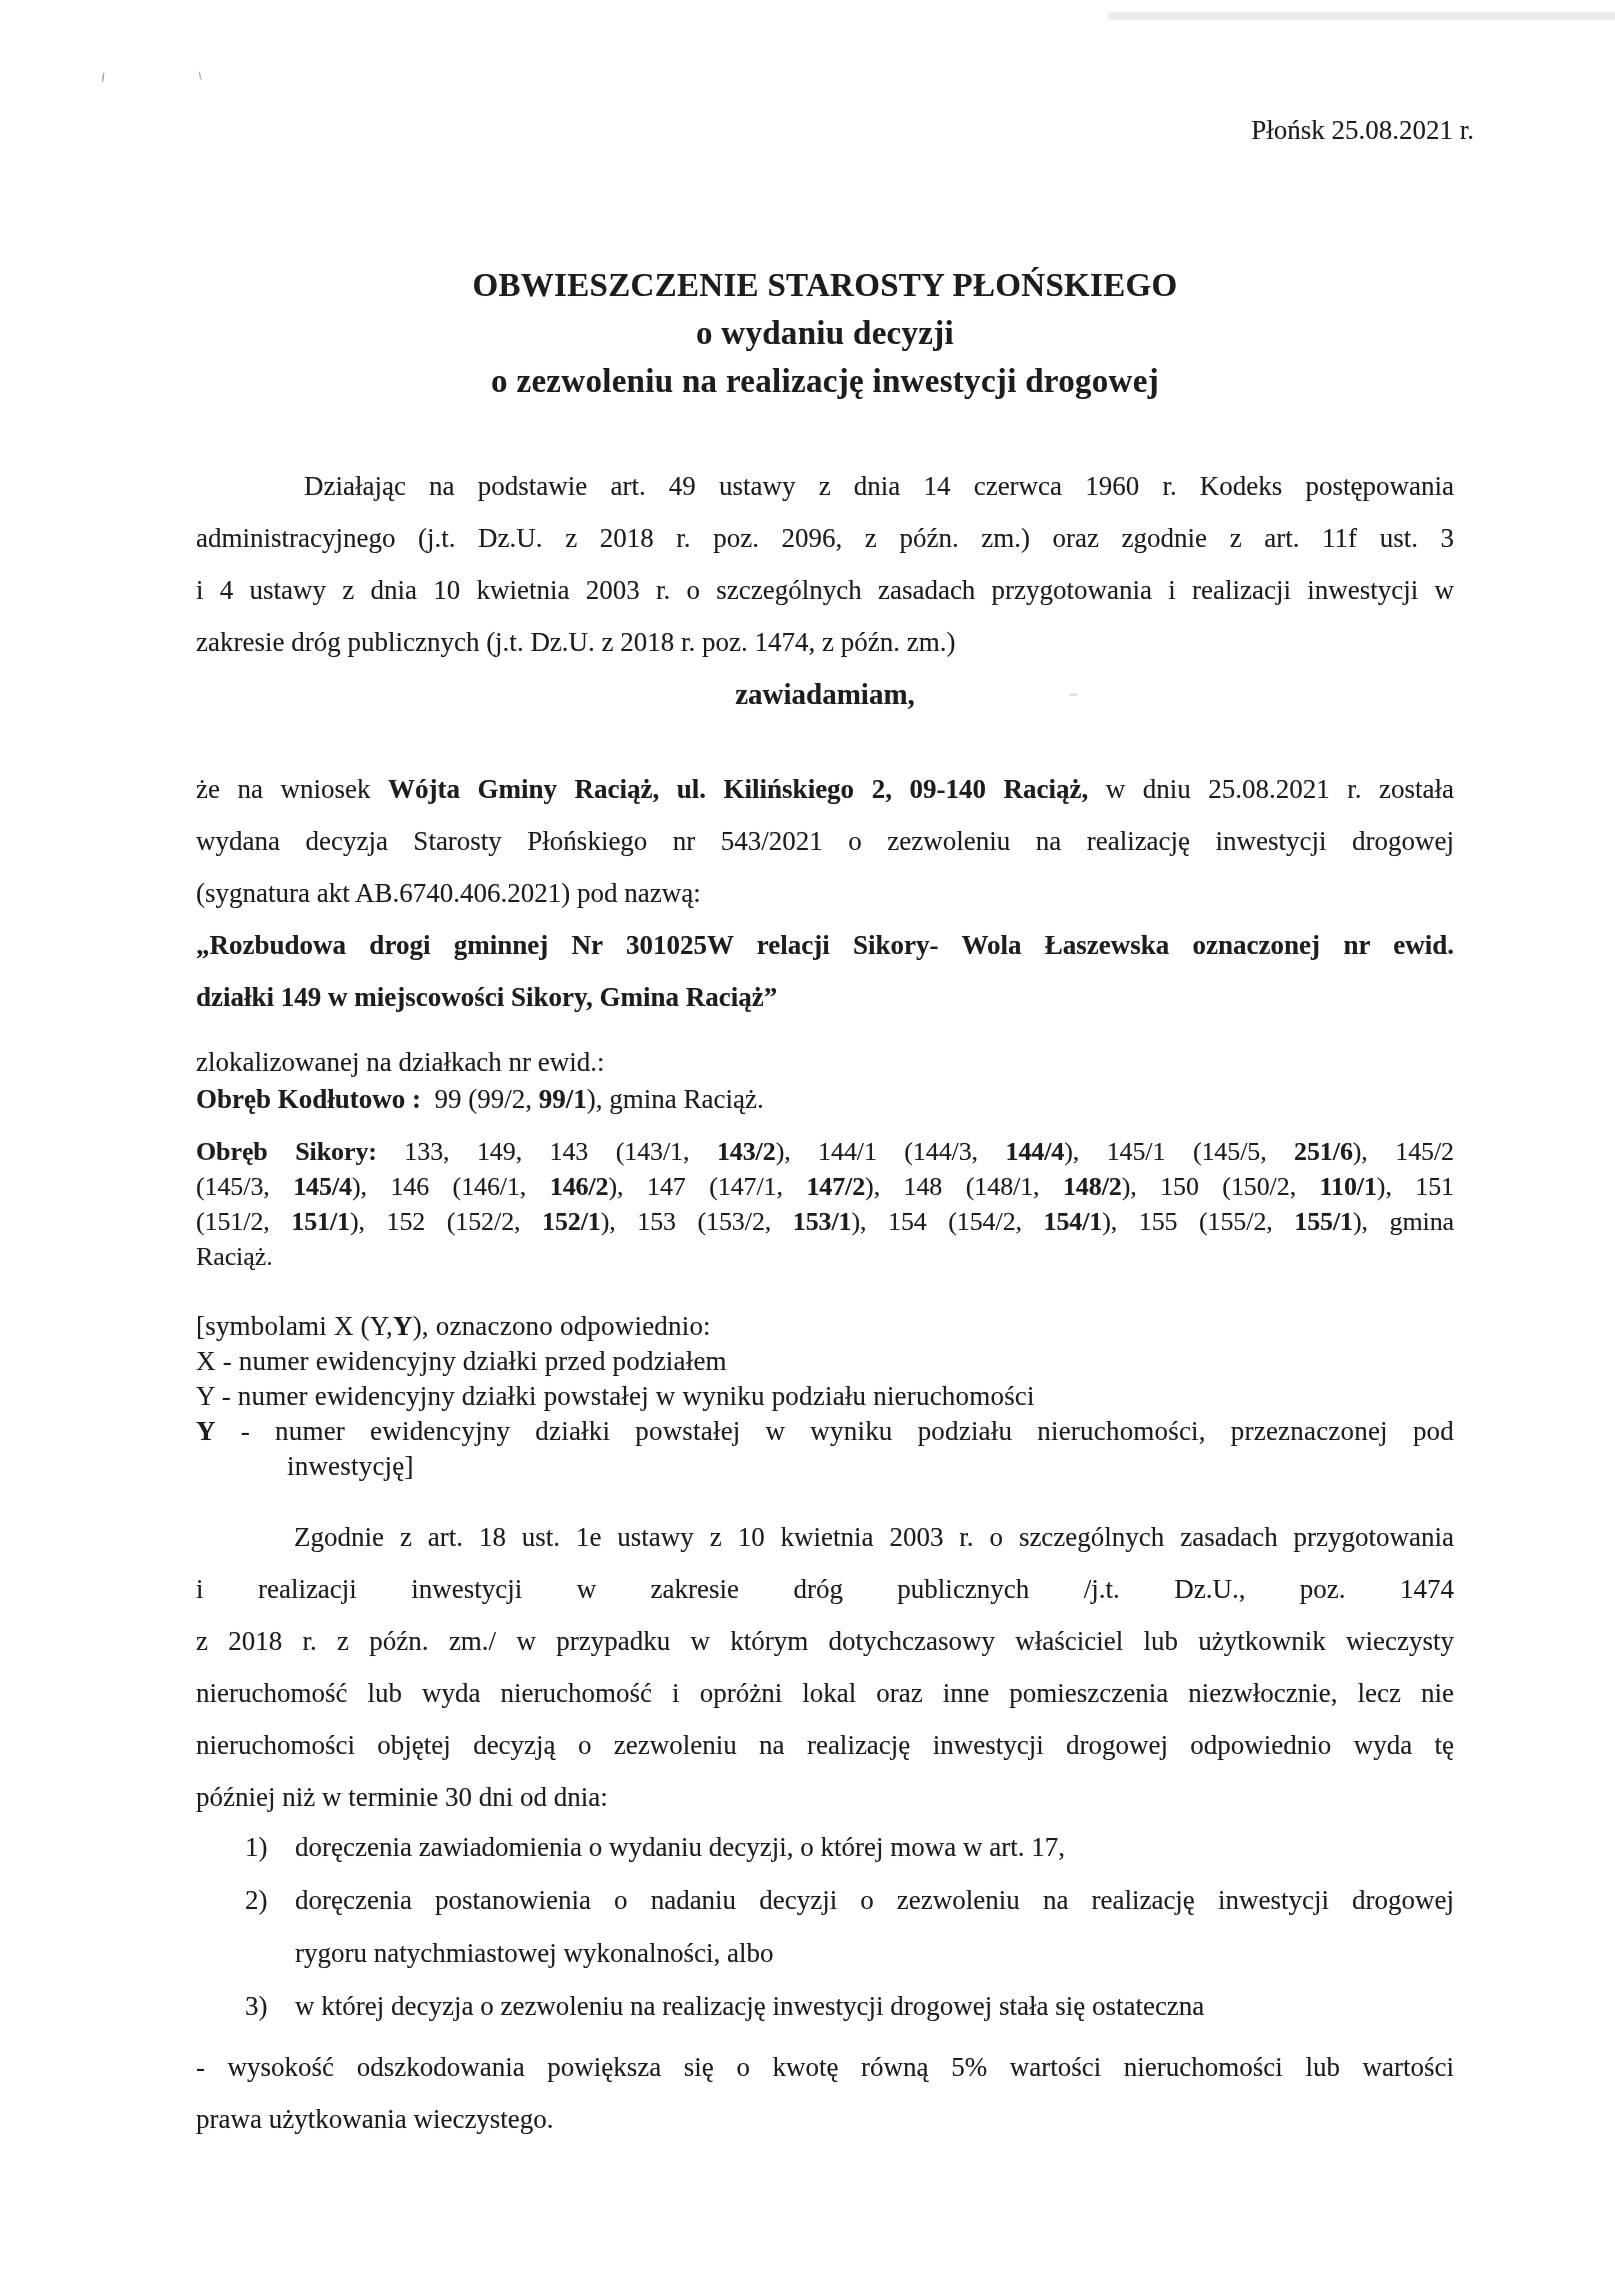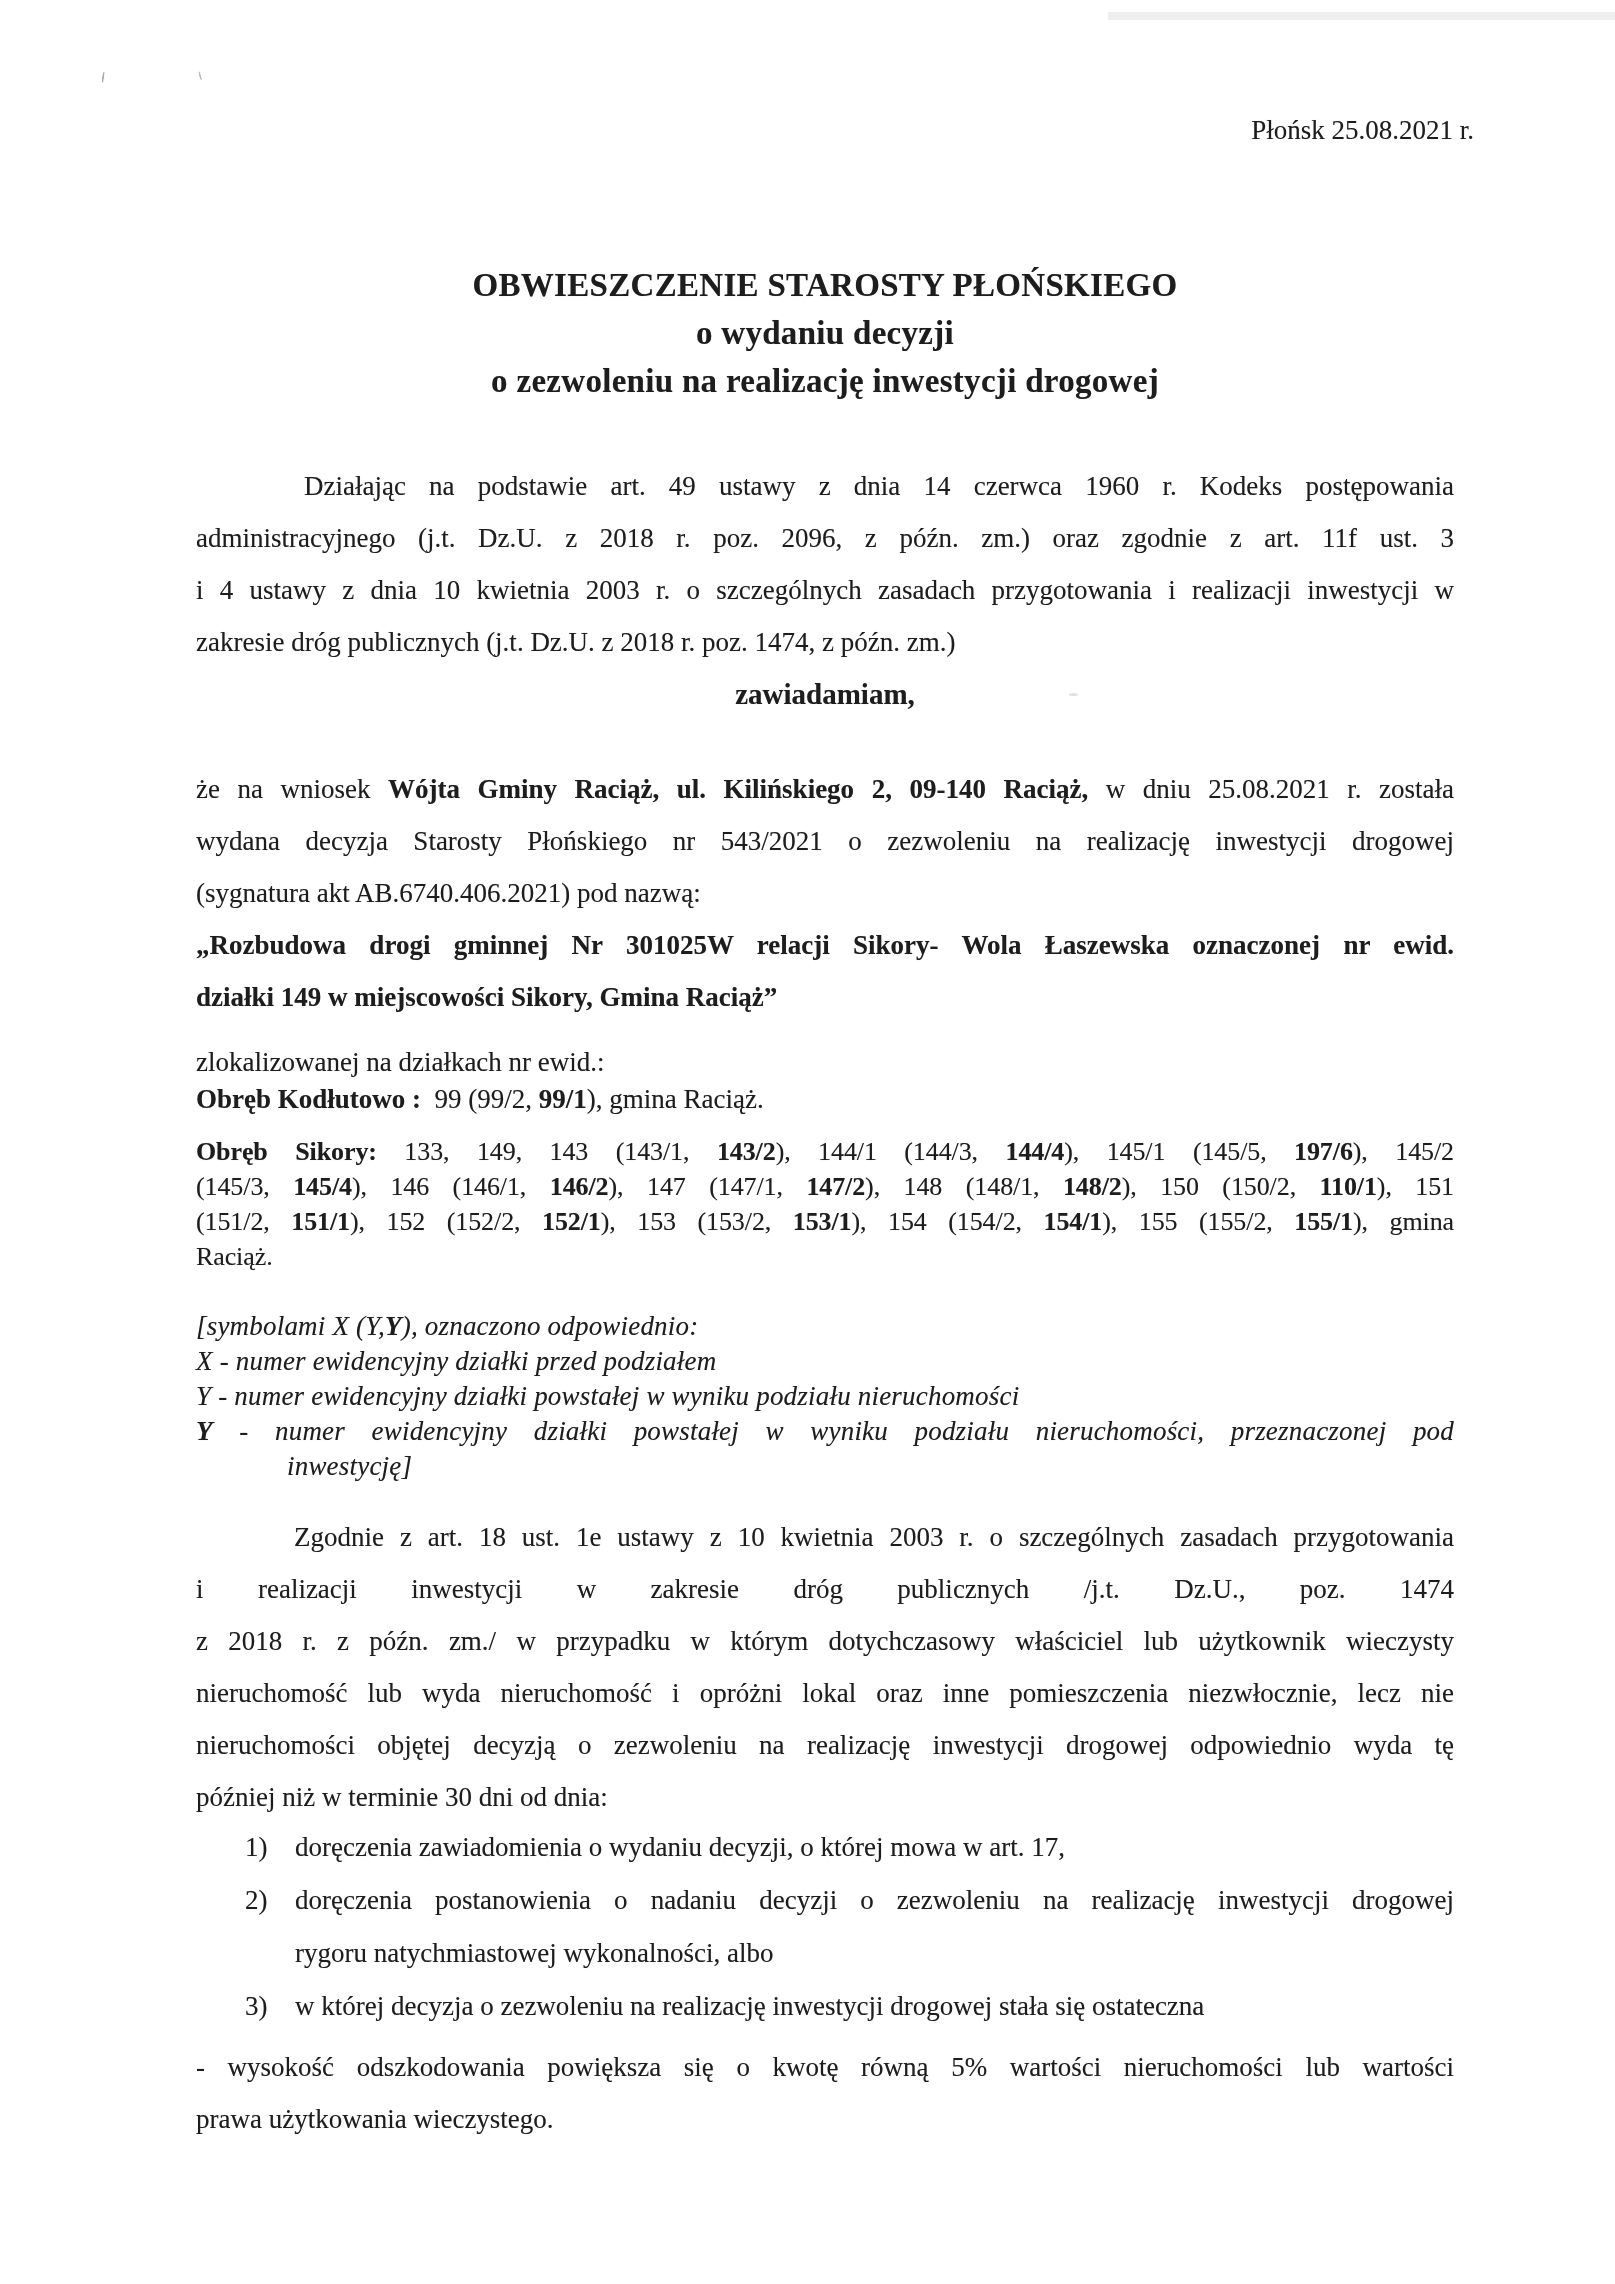--- a/index.html
+++ b/index.html
@@ -24,21 +24,21 @@
   .center{text-align:center;}
   .right{text-align:right;}
   .lh80 .ln{line-height:52px;}
   .lh54 .ln{line-height:35px;}
   .ind165{text-indent:108px;}
   .ind150{text-indent:98px;}
   .title{font-weight:bold;font-size:33px;letter-spacing:0.3px;}
   .title .ln{line-height:48px;}
   .date{font-size:27px;width:1278px;}
   .heading{font-weight:bold;font-size:29px;}
-  .italicblk{font-style:italic;letter-spacing:0.2px;}
+  .italicblk{letter-spacing:0.2px;}
   .italicblk .hang{padding-left:91px;}
   .sikory{font-size:26px;letter-spacing:-0.1px;}
   .deadline{font-size:27px;}
   .listrow{position:absolute;left:196px;width:1258px;font-size:27px;line-height:37px;}
   .listrow .no{position:absolute;left:49px;top:0;}
   .listrow .txt{margin-left:99px;}
   .listrow .txt.j{text-align:justify;text-align-last:justify;}
   
   .artifact{position:absolute;}
   .mark{width:2.6px;height:11px;border-left:2px solid #8f8f8f;border-radius:40%;opacity:0.75;}
@@ -85,21 +85,21 @@
     <div class="blk lh80 b" style="top:907px;">
       <div class="ln j">„Rozbudowa drogi gminnej Nr 301025W relacji Sikory- Wola Łaszewska oznaczonej nr ewid.</div>
       <div class="ln">działki 149 w miejscowości Sikory, Gmina Raciąż”</div>
     </div>
 
     <div class="blk" style="top:1035px;">zlokalizowanej na działkach nr ewid.:</div>
 
     <div class="blk" style="top:1072px;"><span class="b">Obręb Kodłutowo :</span><span>&nbsp; 99 (99/2, </span><span class="b">99/1</span><span>), gmina Raciąż.</span></div>
 
     <div class="blk lh54 sikory" style="top:1122px;">
-      <div class="ln j"><span class="b">Obręb Sikory:</span><span> 133, 149, 143 (143/1, </span><span class="b">143/2</span><span>), 144/1 (144/3, </span><span class="b">144/4</span><span>), 145/1 (145/5, </span><span class="b">197/6</span><span>), 145/2</span></div>
+      <div class="ln j"><span class="b">Obręb Sikory:</span><span> 133, 149, 143 (143/1, </span><span class="b">143/2</span><span>), 144/1 (144/3, </span><span class="b">144/4</span><span>), 145/1 (145/5, </span><span class="b">251/6</span><span>), 145/2</span></div>
       <div class="ln j"><span>(145/3, </span><span class="b">145/4</span><span>), 146 (146/1, </span><span class="b">146/2</span><span>), 147 (147/1, </span><span class="b">147/2</span><span>), 148 (148/1, </span><span class="b">148/2</span><span>), 150 (150/2, </span><span class="b">110/1</span><span>), 151</span></div>
       <div class="ln j"><span>(151/2, </span><span class="b">151/1</span><span>), 152 (152/2, </span><span class="b">152/1</span><span>), 153 (153/2, </span><span class="b">153/1</span><span>), 154 (154/2, </span><span class="b">154/1</span><span>), 155 (155/2, </span><span class="b">155/1</span><span>), gmina</span></div>
       <div class="ln">Raciąż.</div>
     </div>
 
     <div class="blk lh54 italicblk" style="top:1297px;">
       <div class="ln"><span>[symbolami X (Y,</span><span class="b">Y</span><span>), oznaczono odpowiednio:</span></div>
       <div class="ln">X - numer ewidencyjny działki przed podziałem</div>
       <div class="ln">Y - numer ewidencyjny działki powstałej w wyniku podziału nieruchomości</div>
       <div class="ln j"><span class="b">Y</span><span> - numer ewidencyjny działki powstałej w wyniku podziału nieruchomości, przeznaczonej pod</span></div>

